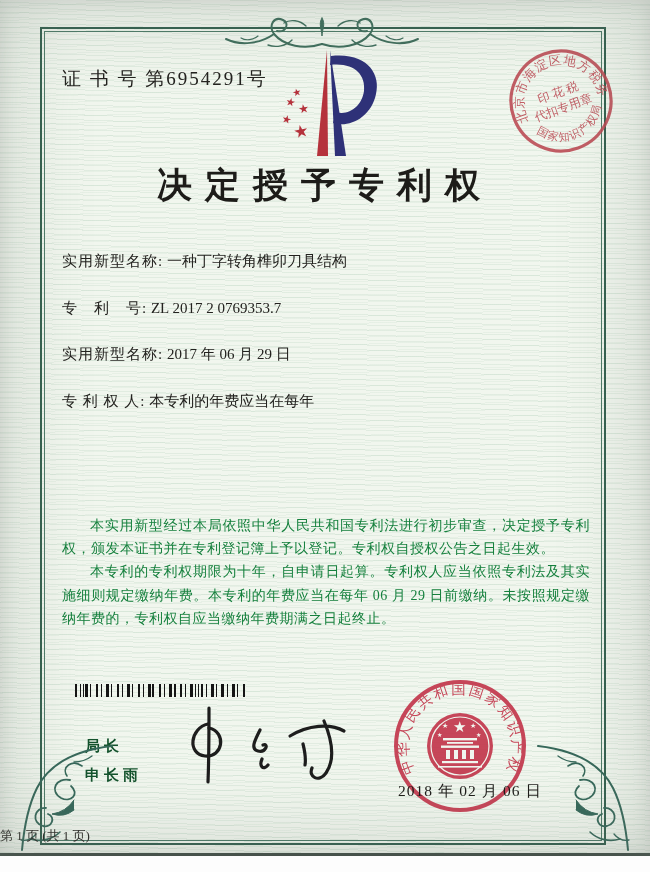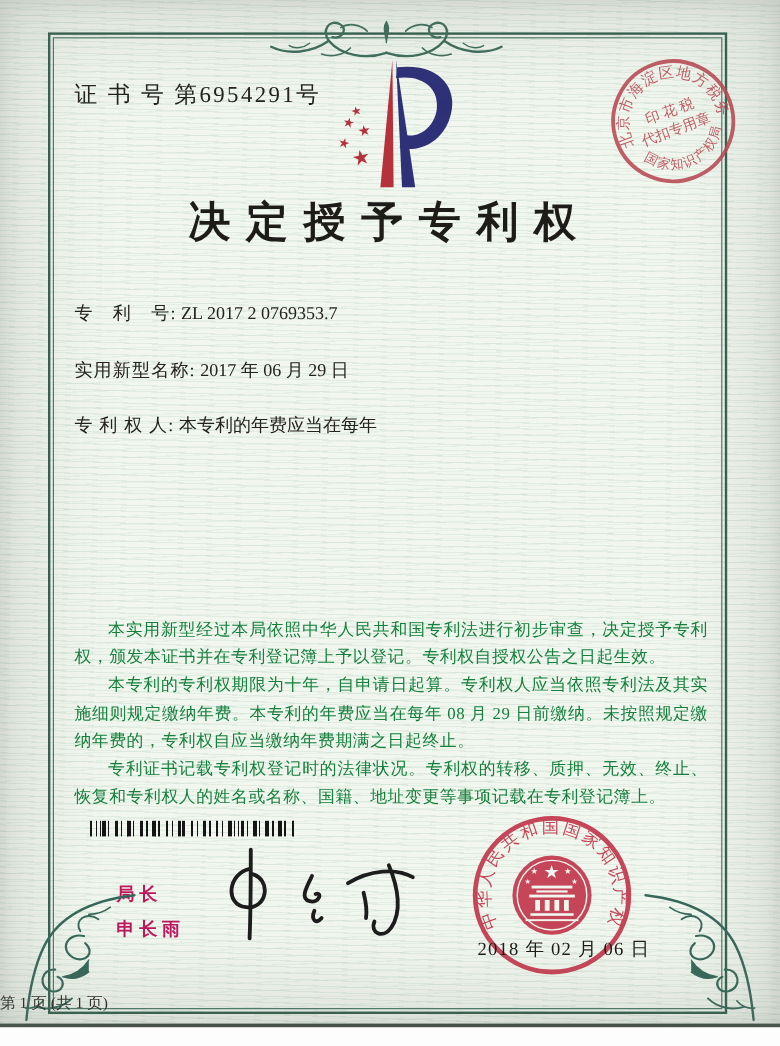--- a/index.html
+++ b/index.html
@@ -54,21 +54,21 @@
     letter-spacing:.5px;
   }
 
   .barcode {
     position:absolute; left:75px; top:684px; width:170px; height:13px;
     background-image:
       repeating-linear-gradient(90deg,#151515 0 2px,transparent 2px 5px,#151515 5px 6px,transparent 6px 10px,#151515 10px 13px,transparent 13px 15px,#151515 15px 16px,transparent 16px 21px),
       repeating-linear-gradient(90deg,transparent 0 8px,#151515 8px 9px,transparent 9px 23px);
   }
 
-  .director { position:absolute; left:85px; top:731px; font-family:"Liberation Sans","DejaVu Sans",sans-serif; color:#be185d;margin-left:12px; }
+  .director { position:absolute; left:85px; top:731px; font-family:"Liberation Sans","DejaVu Sans",sans-serif; color:#14532d; }
   .director div { font-size:15px; font-weight:600; letter-spacing:4px; line-height:29px; }
 
   .signature { position:absolute; left:178px; top:702px; width:180px; height:90px; z-index:12; }
 
   .cnipa-seal { position:absolute; left:390px; top:676px; width:140px; height:140px; opacity:.9; z-index:10; }
   .seal-date { position:absolute; left:398px; top:781px; width:170px; font-size:15.5px; letter-spacing:1px; color:#1c1b18; z-index:12; }
 
   .footer { position:absolute; left:0; top:827px; width:650px; font-size:13px; color:#2a2925; z-index:6; }
 </style>
 </head>
@@ -147,29 +147,29 @@
         <textPath href="#taxBottom" startOffset="4">国家知识产权局</textPath>
       </text>
       <text x="59" y="54" text-anchor="middle" font-size="12">印 花 税</text>
       <text x="59" y="70" text-anchor="middle" font-size="12">代扣专用章</text>
     </g>
   </svg>
 
   <div class="title">决定授予专利权</div>
 
   <div class="fields">
+    <div class="field"><span class="lbl">实用新型名称:</span> <span>一种丁字转角榫卯刀具结构</span></div>
     <div class="field"><span class="lbl">专　利　号:</span> <span>ZL 2017 2 0769353.7</span></div>
     <div class="field"><span class="lbl">实用新型名称:</span> <span>2017 年 06 月 29 日</span></div>
     <div class="field"><span class="lbl">专 利 权 人:</span> <span>本专利的年费应当在每年</span></div>
   </div>
 
   <div class="body-text">
     <p>本实用新型经过本局依照中华人民共和国专利法进行初步审查，决定授予专利权，颁发本证书并在专利登记簿上予以登记。专利权自授权公告之日起生效。</p>
-    <p>本专利的专利权期限为十年，自申请日起算。专利权人应当依照专利法及其实施细则规定缴纳年费。本专利的年费应当在每年 08 月 29 日前缴纳。未按照规定缴纳年费的，专利权自应当缴纳年费期满之日起终止。</p>
-    <p>专利证书记载专利权登记时的法律状况。专利权的转移、质押、无效、终止、恢复和专利权人的姓名或名称、国籍、地址变更等事项记载在专利登记簿上。</p>
+    <p>本专利的专利权期限为十年，自申请日起算。专利权人应当依照专利法及其实施细则规定缴纳年费。本专利的年费应当在每年 06 月 29 日前缴纳。未按照规定缴纳年费的，专利权自应当缴纳年费期满之日起终止。</p>
   </div>
 
   <div class="barcode"></div>
 
   <div class="director">
     <div>局长</div>
     <div>申长雨</div>
   </div>
 
   <svg class="signature" viewBox="0 0 180 90">

